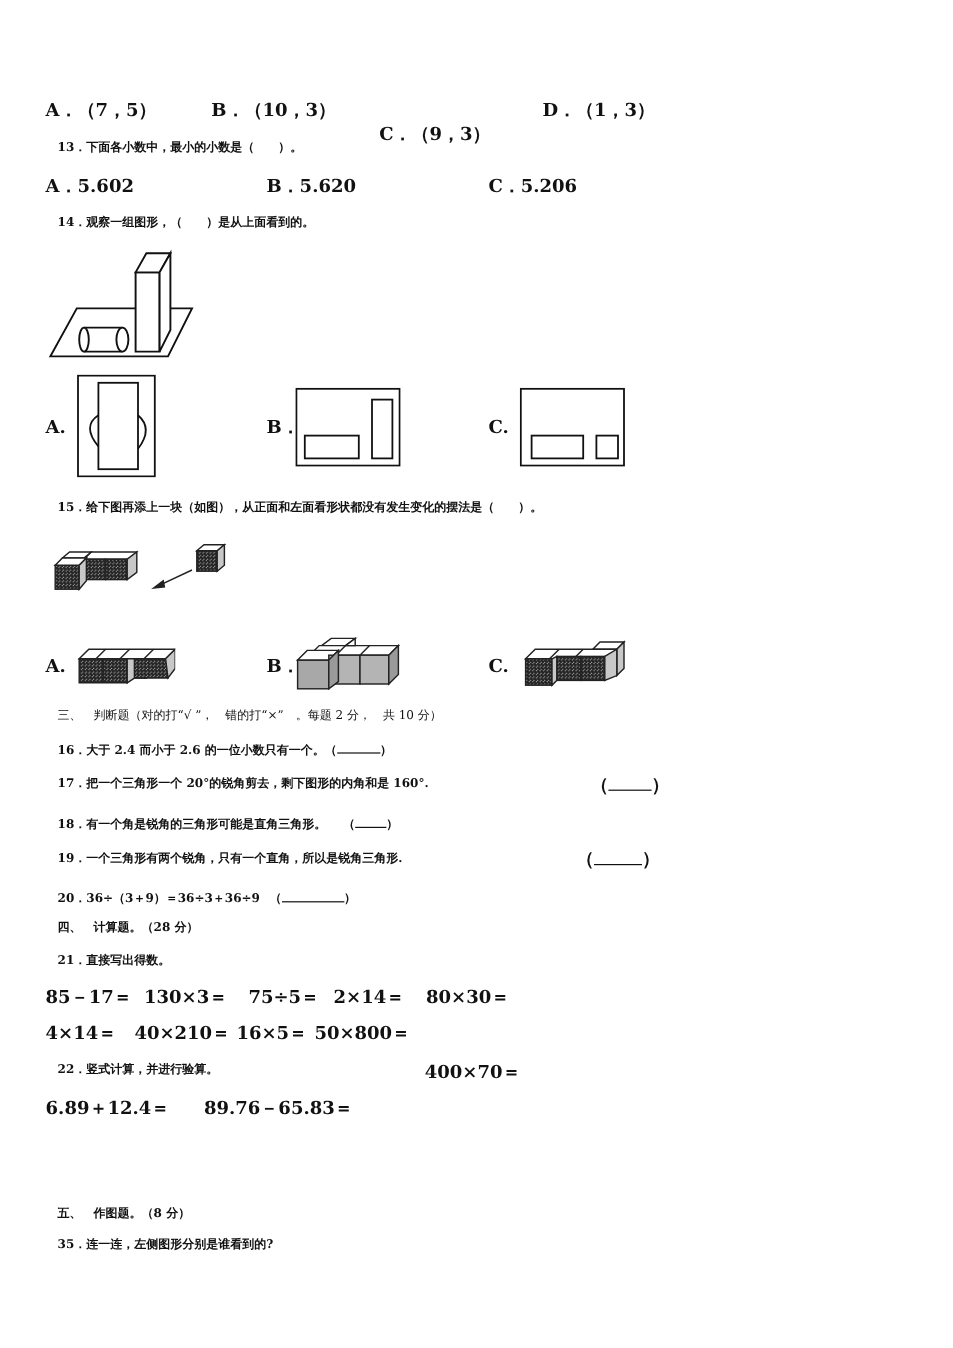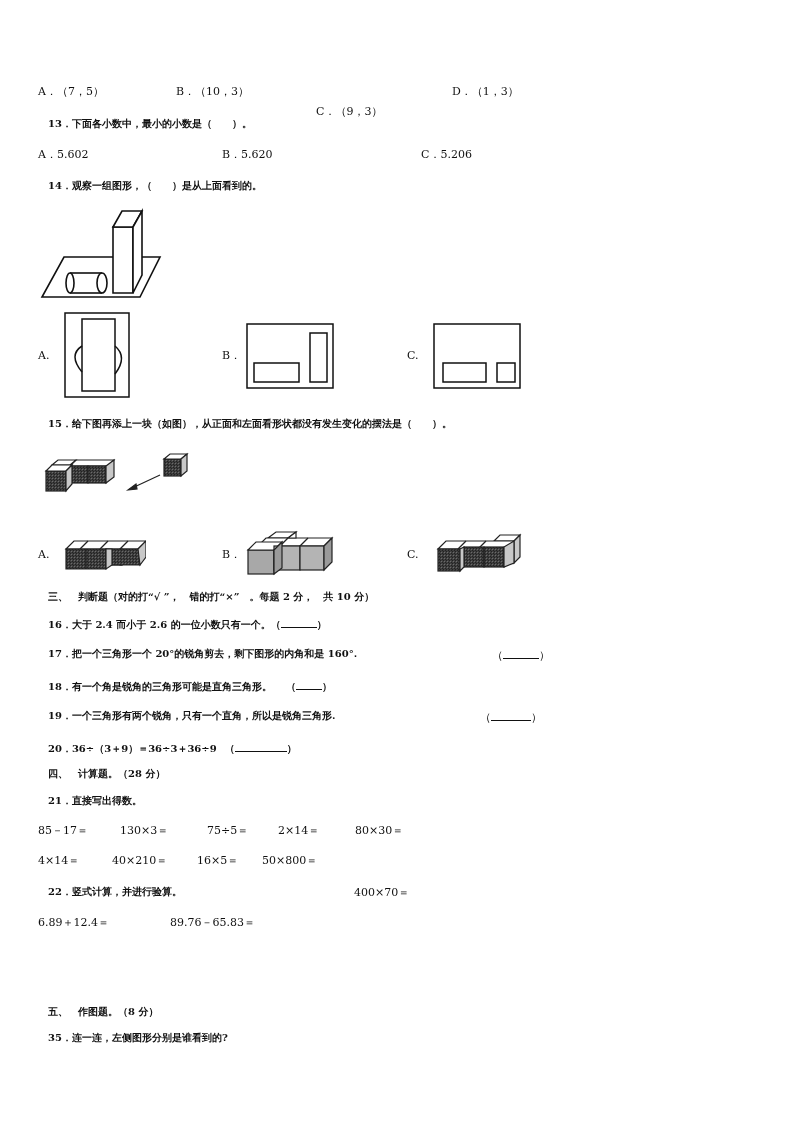--- a/index.html
+++ b/index.html
@@ -1,36 +1,36 @@
 <!DOCTYPE html>
 <html><head>
 <meta charset="utf-8">
 <style>
   html, body { margin: 0; padding: 0; background: #ffffff; }
   body { width: 794px; height: 1123px; position: relative; overflow: hidden;
          font-family: "DejaVu Serif", "Liberation Serif", serif; color: #111; }
   .line { position: absolute; left: 48px; font-size: 10px; font-weight: bold; white-space: nowrap; line-height: 16px; }
-  .opt { position: absolute; font-size: 11px; font-weight: normal; white-space: nowrap; line-height: 16px; }
+  .opt { position: absolute; font-size: 15px; font-weight: bold; white-space: nowrap; line-height: 16px; }
   .blank { display: inline-block; border-bottom: 1px solid #111; height: 12px; vertical-align: baseline; }
   .fig { position: absolute; }
   .fig svg { display: block; }
   .gap { display: inline-block; }
 </style>
 </head>
 <body>
 
 <div class="opt" style="top:84px; left:38px;">A．（7，5）</div>
 <div class="opt" style="top:84px; left:176px;">B．（10，3）</div>
 <div class="opt" style="top:84px; left:316px;margin-top:20px;">C．（9，3）</div>
 <div class="opt" style="top:84px; left:452px;">D．（1，3）</div>
 
 <div class="line" style="top:116px;">13．下面各小数中，最小的小数是（　　）。</div>
 <div class="opt" style="top:147px; left:38px;">A．5.602</div>
 <div class="opt" style="top:147px; left:222px;">B．5.620</div>
-<div class="opt" style="top:147px; left:421px;">C．5.206</div>
+<div class="opt" style="top:147px; left:407px;">C．5.206</div>
 
 <div class="line" style="top:178px;">14．观察一组图形，（　　）是从上面看到的。</div>
 
 <div class="fig" style="top:205px; left:40px;">
   <svg width="125" height="95" viewBox="0 0 125 95" fill="none" stroke="#111" stroke-width="1.6">
 
     <polygon points="24,52 120,52 100,92 2,92" fill="#fff"></polygon>
 
     <path d="M30,68 L62,68"></path>
     <path d="M30,88 L62,88"></path>
@@ -144,21 +144,21 @@
     <line x1="52" y1="8" x2="44" y2="16"></line>
     <polygon points="80,8 86,2 86,24 80,30" fill="#c8c8c8"></polygon>
     <rect x="4" y="16" width="22" height="22" fill="url(#stip)"></rect>
     <rect x="30" y="14" width="20" height="20" fill="url(#stip)"></rect>
     <rect x="50" y="14" width="20" height="20" fill="url(#stip)"></rect>
     <polygon points="70,14 80,8 80,30 70,34" fill="#c8c8c8"></polygon>
     <polygon points="26,16 30,14 30,34 26,38" fill="#c8c8c8"></polygon>
   </svg>
 </div>
 
-<div class="line" style="top:589px; font-weight:bold;">三、　判断题（对的打“√ ”，　错的打“×”　。每题 2 分，　共 10 分）</div>
+<div class="line" style="top:589px; font-weight:normal;">三、　判断题（对的打“√ ”，　错的打“×”　。每题 2 分，　共 10 分）</div>
 
 <div class="line" style="top:615px;">
   <span>16．大于 2.4 而小于 2.6 的一位小数只有一个。（</span><span class="blank" style="width:36px;"></span><span>）</span>
 </div>
 
 <div class="line" style="top:646px;">
   <span>17．把一个三角形一个 20°的锐角剪去，剩下图形的内角和是 160°.</span>
 </div>
 <div class="opt" style="top:646px; left:492px;">
   <span>（</span><span class="blank" style="width:36px;"></span><span>）</span>

